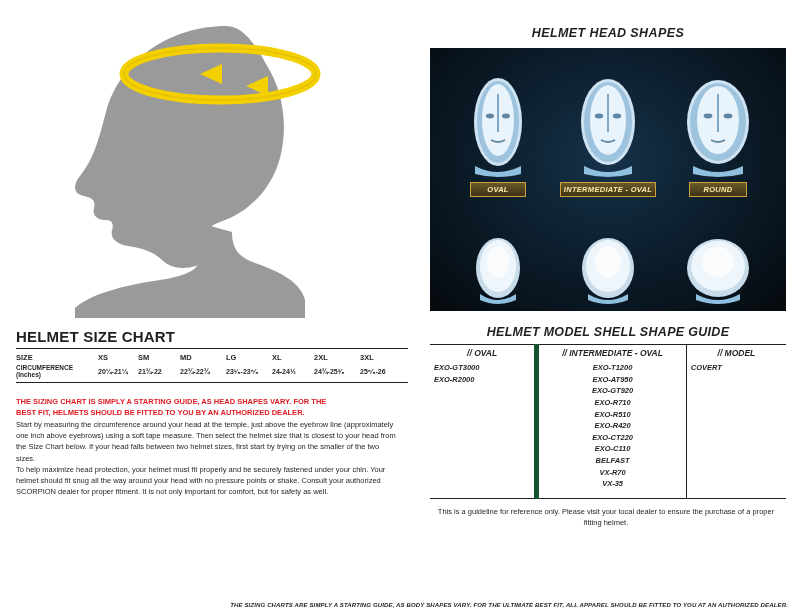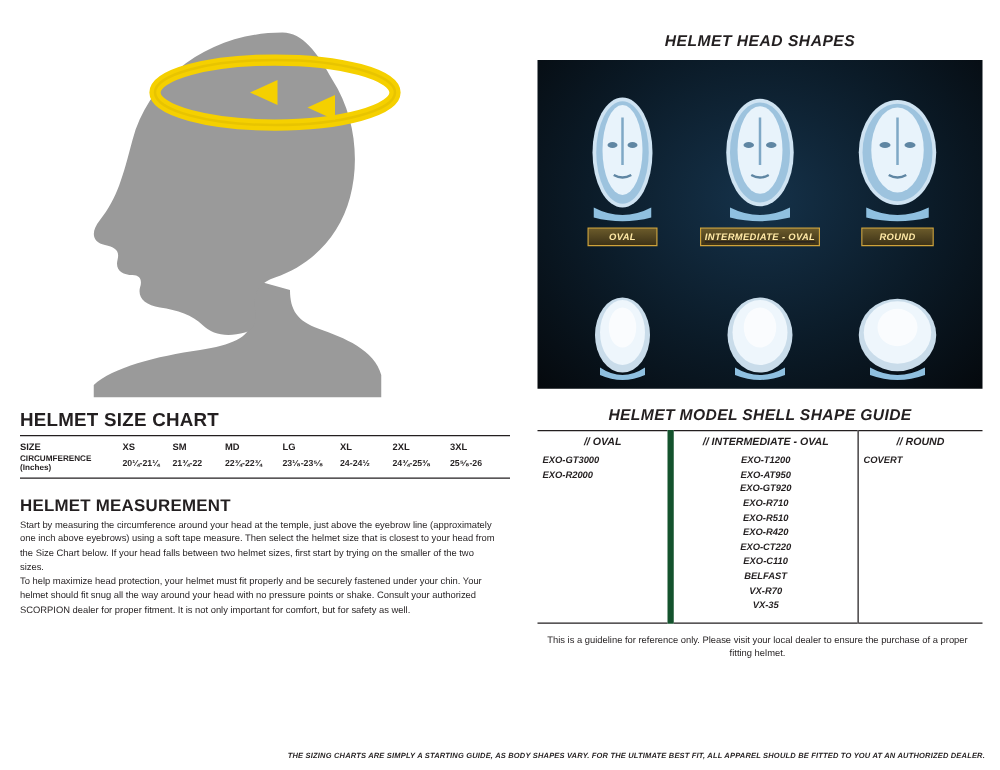--- a/index.html
+++ b/index.html
@@ -105,21 +105,21 @@
     background:
       radial-gradient(ellipse at 50% 42%, #15324a 0%, #0b1b28 55%, #05090d 100%);
     overflow: hidden;
   }
   .shape-col {
     position: absolute;
     width: 104px;
     top: 22px;
   }
   .shape-col.c1 { left: 16px; }
-  .shape-col.c2 { left: 126px; text-decoration: underline; }
+  .shape-col.c2 { left: 126px; }
   .shape-col.c3 { left: 236px; }
 
   .face-svg { display: block; margin: 0 auto; }
 
   .shape-label {
     margin: 2px auto 0 auto;
     border: 1px solid #cfa33a;
     background: linear-gradient(#6a5a2a, #3d3217);
     color: #ffe9a6;
     font-size: 7.5px;
@@ -246,22 +246,22 @@
         <td>22¾-22¾</td>
         <td>23¹⁄₈-23⁵⁄₈</td>
         <td>24-24½</td>
         <td>24¾-25³⁄₈</td>
         <td>25⁵⁄₈-26</td>
       </tr>
     </tbody>
       </table>
     <div class="rule-bottom"></div>
 
-
-    <div class="section-head">HELMET MEASUREMENT</div>
+    <div class="red-note">THE SIZING CHART IS SIMPLY A STARTING GUIDE, AS HEAD SHAPES VARY. FOR THE BEST FIT, HELMETS SHOULD BE FITTED TO YOU BY AN AUTHORIZED DEALER.</div>
+
     <div class="body-copy">Start by measuring the circumference around your head at the temple, just above the eyebrow line (approximately one inch above eyebrows) using a soft tape measure. Then select the helmet size that is closest to your head from the Size Chart below. If your head falls between two helmet sizes, first start by trying on the smaller of the two sizes.</div>
 
     <div class="body-copy">To help maximize head protection, your helmet must fit properly and be securely fastened under your chin. Your helmet should fit snug all the way around your head with no pressure points or shake. Consult your authorized SCORPION dealer for proper fitment. It is not only important for comfort, but for safety as well.</div>
   </div>
 </div>
 
 <div id="right-panel">
 
   <div class="panel-title">HELMET HEAD SHAPES</div>
 
@@ -353,21 +353,21 @@
           <div class="item">EXO-R710</div>
           <div class="item">EXO-R510</div>
           <div class="item">EXO-R420</div>
           <div class="item">EXO-CT220</div>
           <div class="item">EXO-C110</div>
           <div class="item">BELFAST</div>
           <div class="item">VX-R70</div>
           <div class="item">VX-35</div>
         </td>
         <td style="width:28%">
-          <div class="hdr hdr-left">// ROUND</div>
+          <div class="hdr hdr-left">// MODEL</div>
           <div class="item">COVERT</div>
         </td>
       </tr>
     </tbody>
       </table>
     <div class="guide-note">This is a guideline for reference only. Please visit your local dealer to ensure the purchase of a proper fitting helmet.</div>
   </div>
 </div>
 
 <div id="footer-note">THE SIZING CHARTS ARE SIMPLY A STARTING GUIDE, AS BODY SHAPES VARY. FOR THE ULTIMATE BEST FIT, ALL APPAREL SHOULD BE FITTED TO YOU AT AN AUTHORIZED DEALER.</div>

